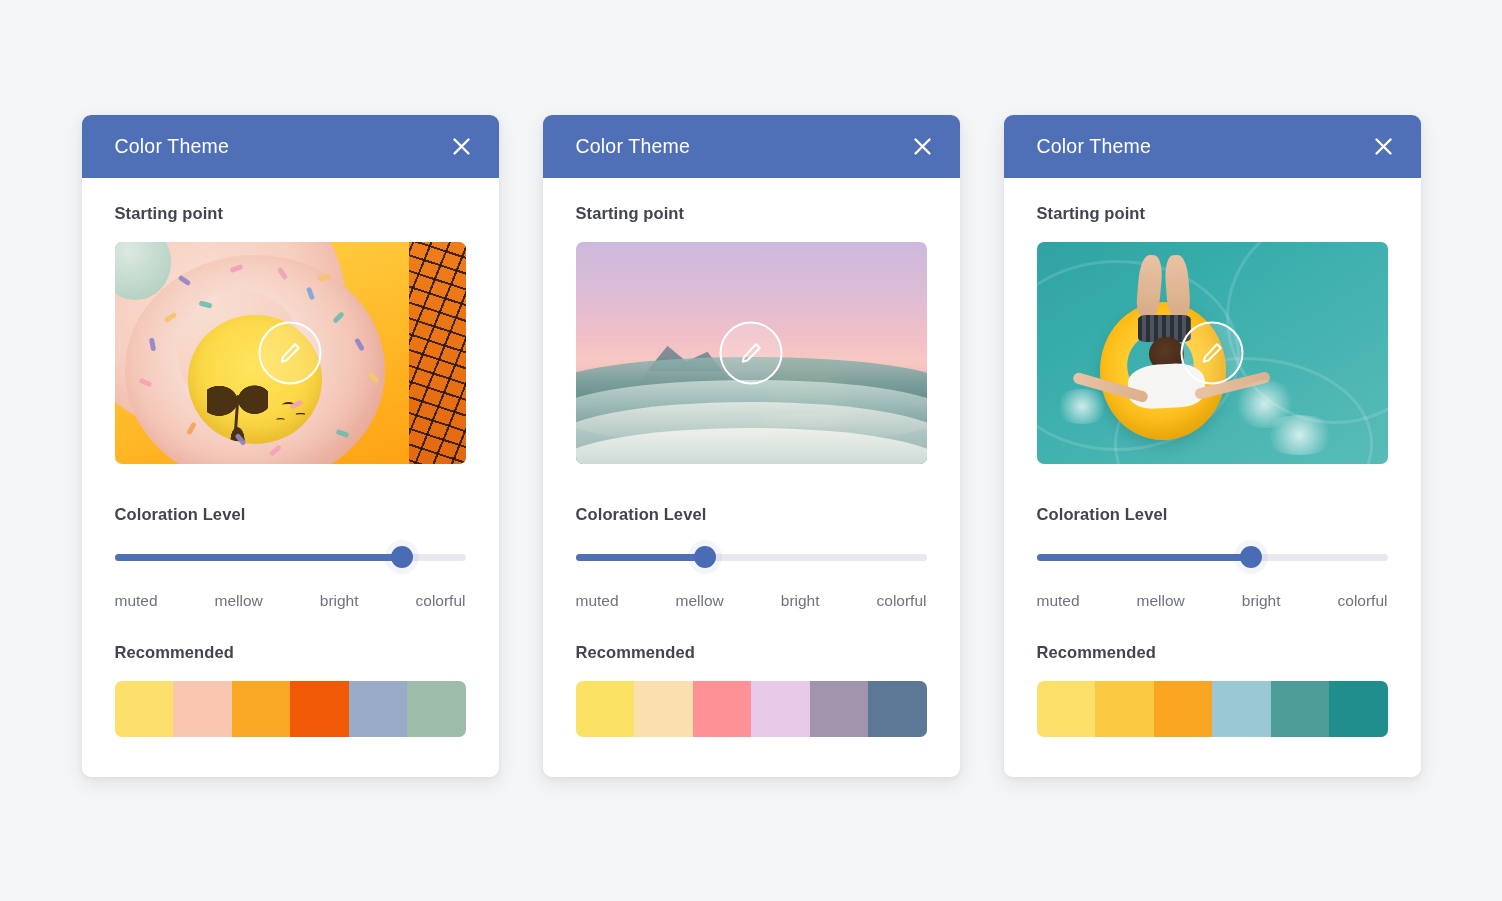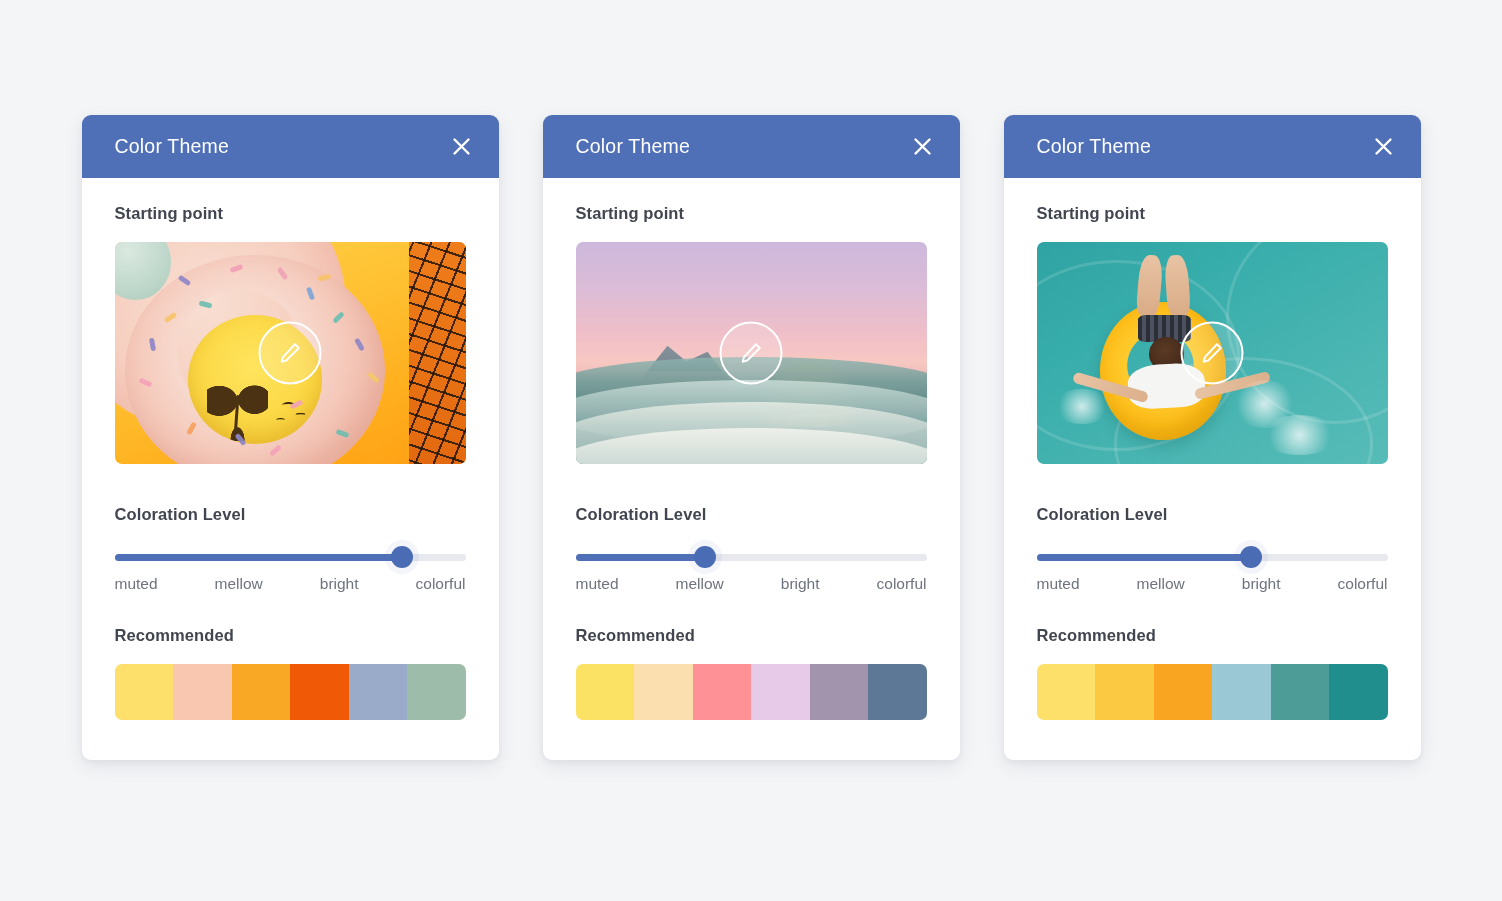--- a/index.html
+++ b/index.html
@@ -138,21 +138,21 @@
     margin-left: -11px;
     border-radius: 50%;
     background: #4a6cb5;
     box-shadow: 0 0 0 6px rgba(79, 111, 183, 0.07);
     cursor: grab;
   }
 
   .scale {
     display: flex;
     justify-content: space-between;
-    margin-top: 7px;
+    margin-top: 24px;
     gap: 31px;
   }
   .scale span {
     font-size: 15.5px;
     color: #6e737e;
   }
 
   
   .palette-block { margin-top: 33px; }
 

